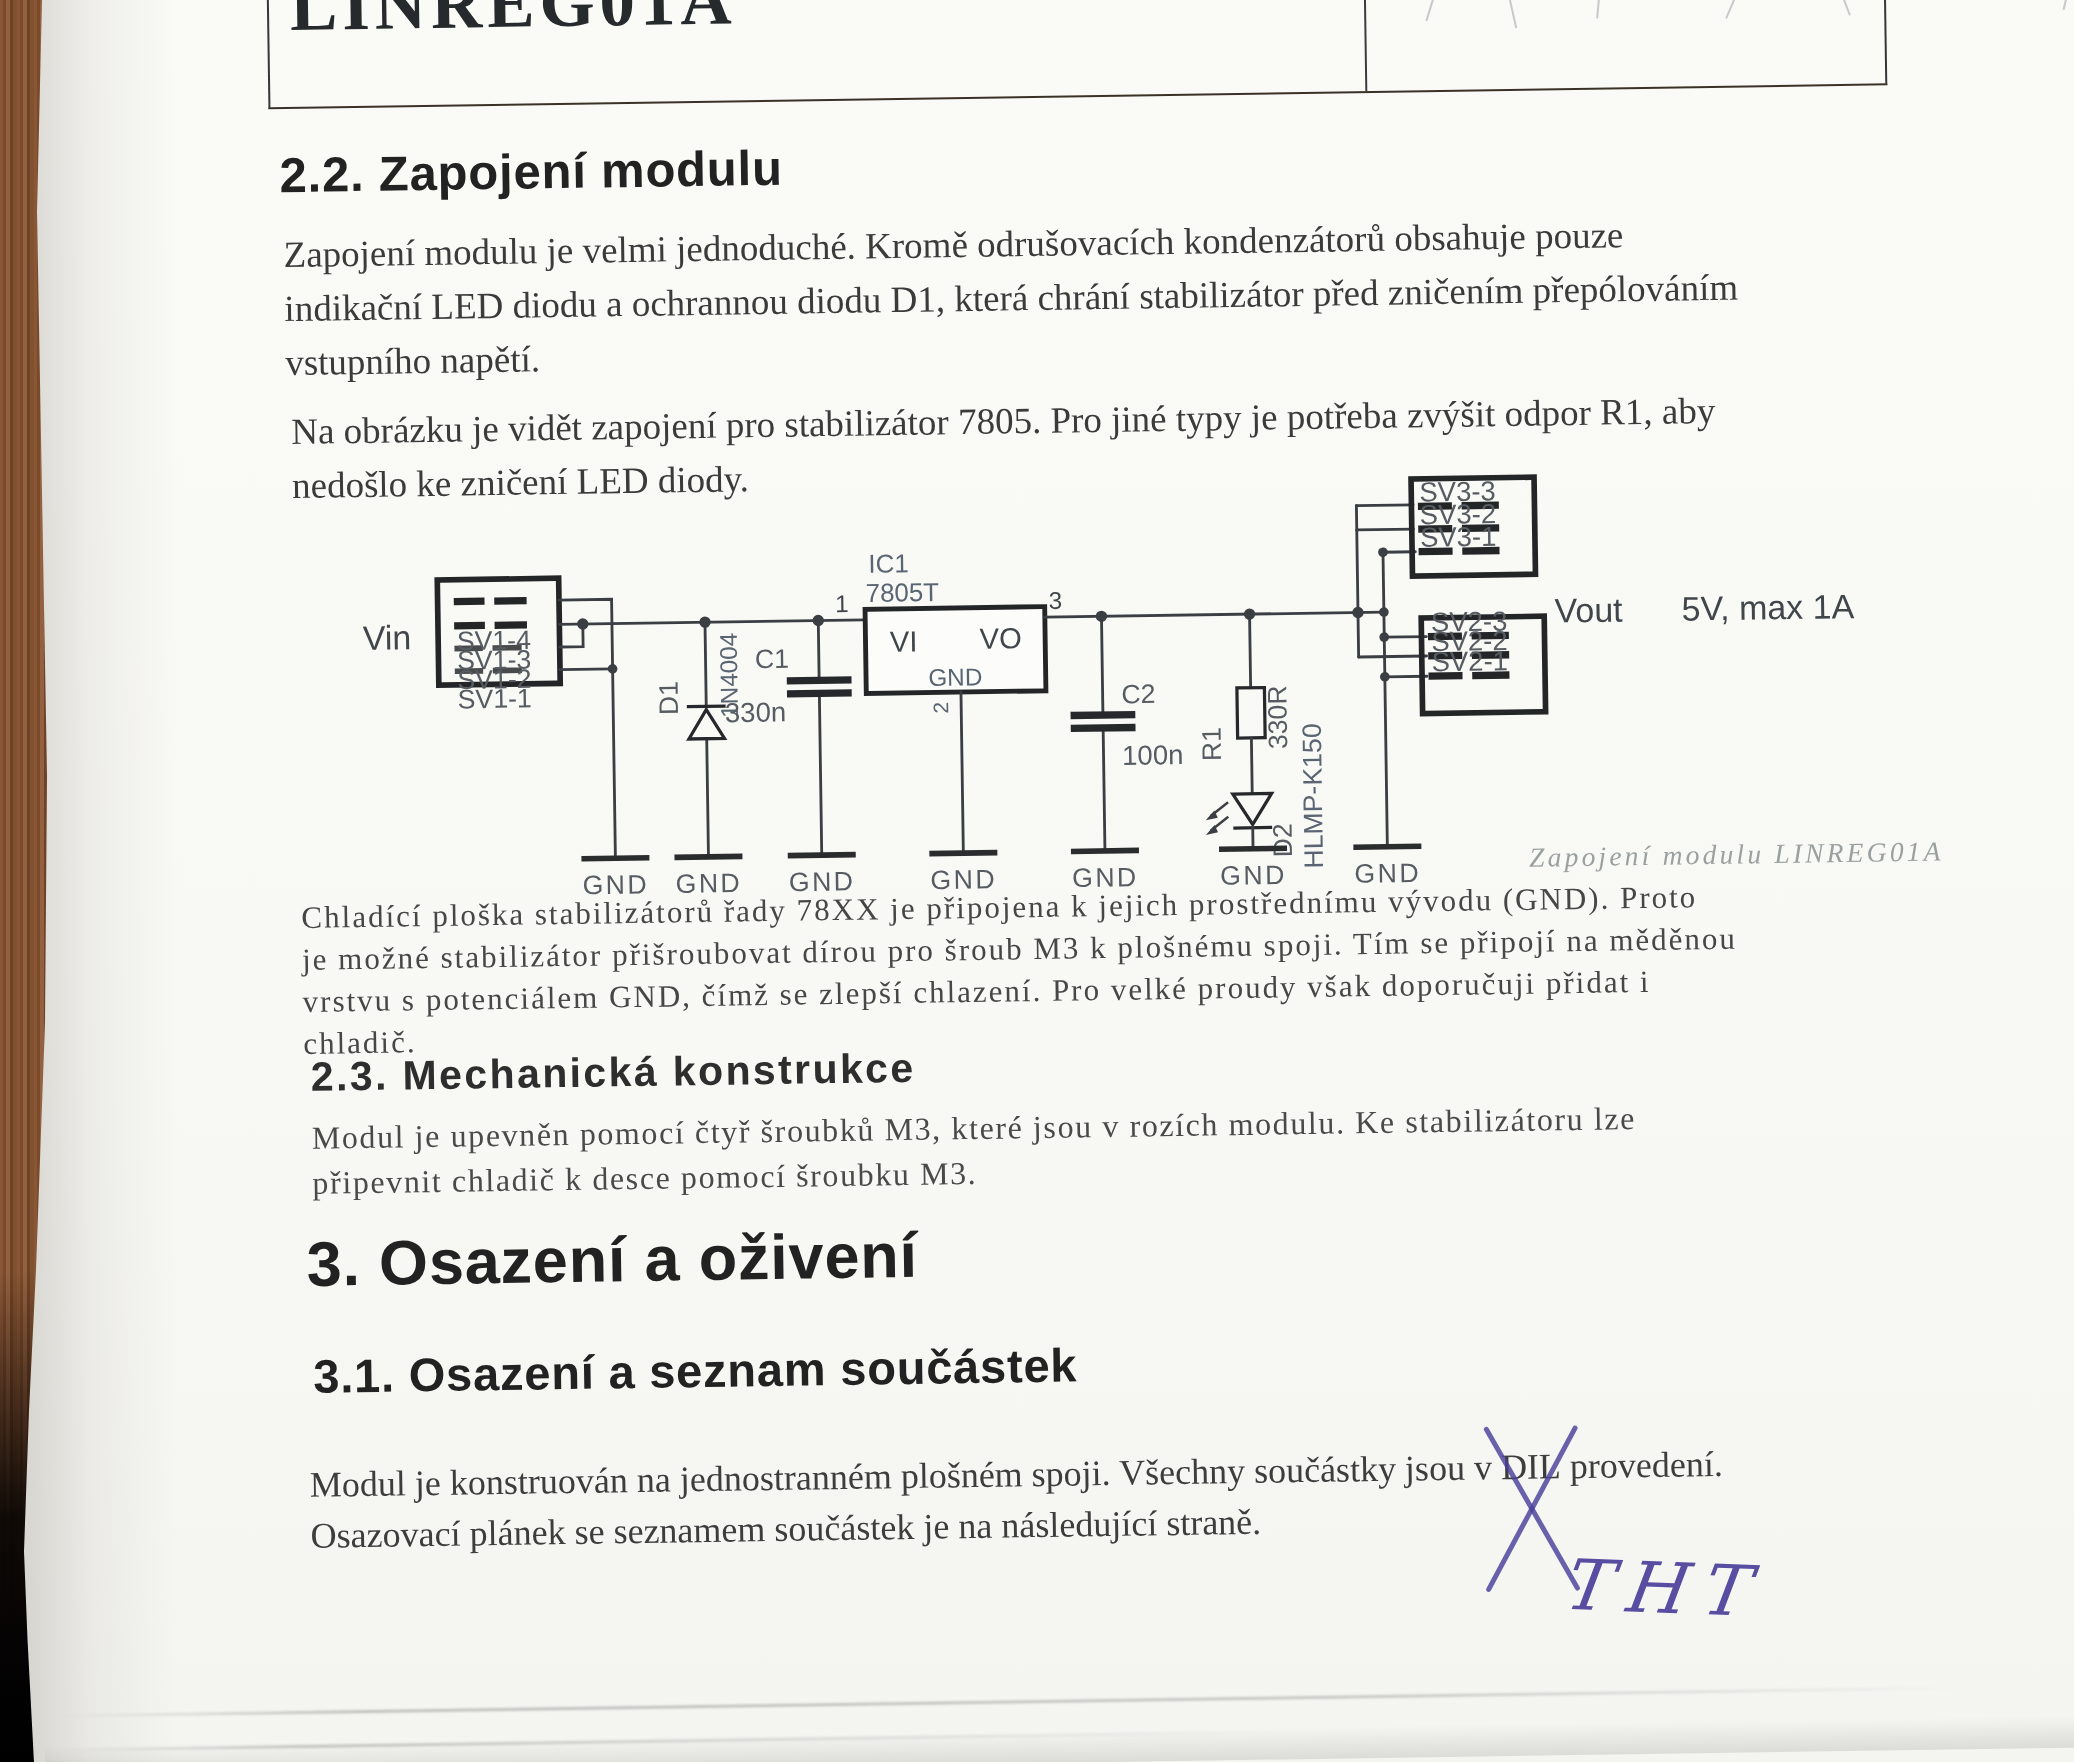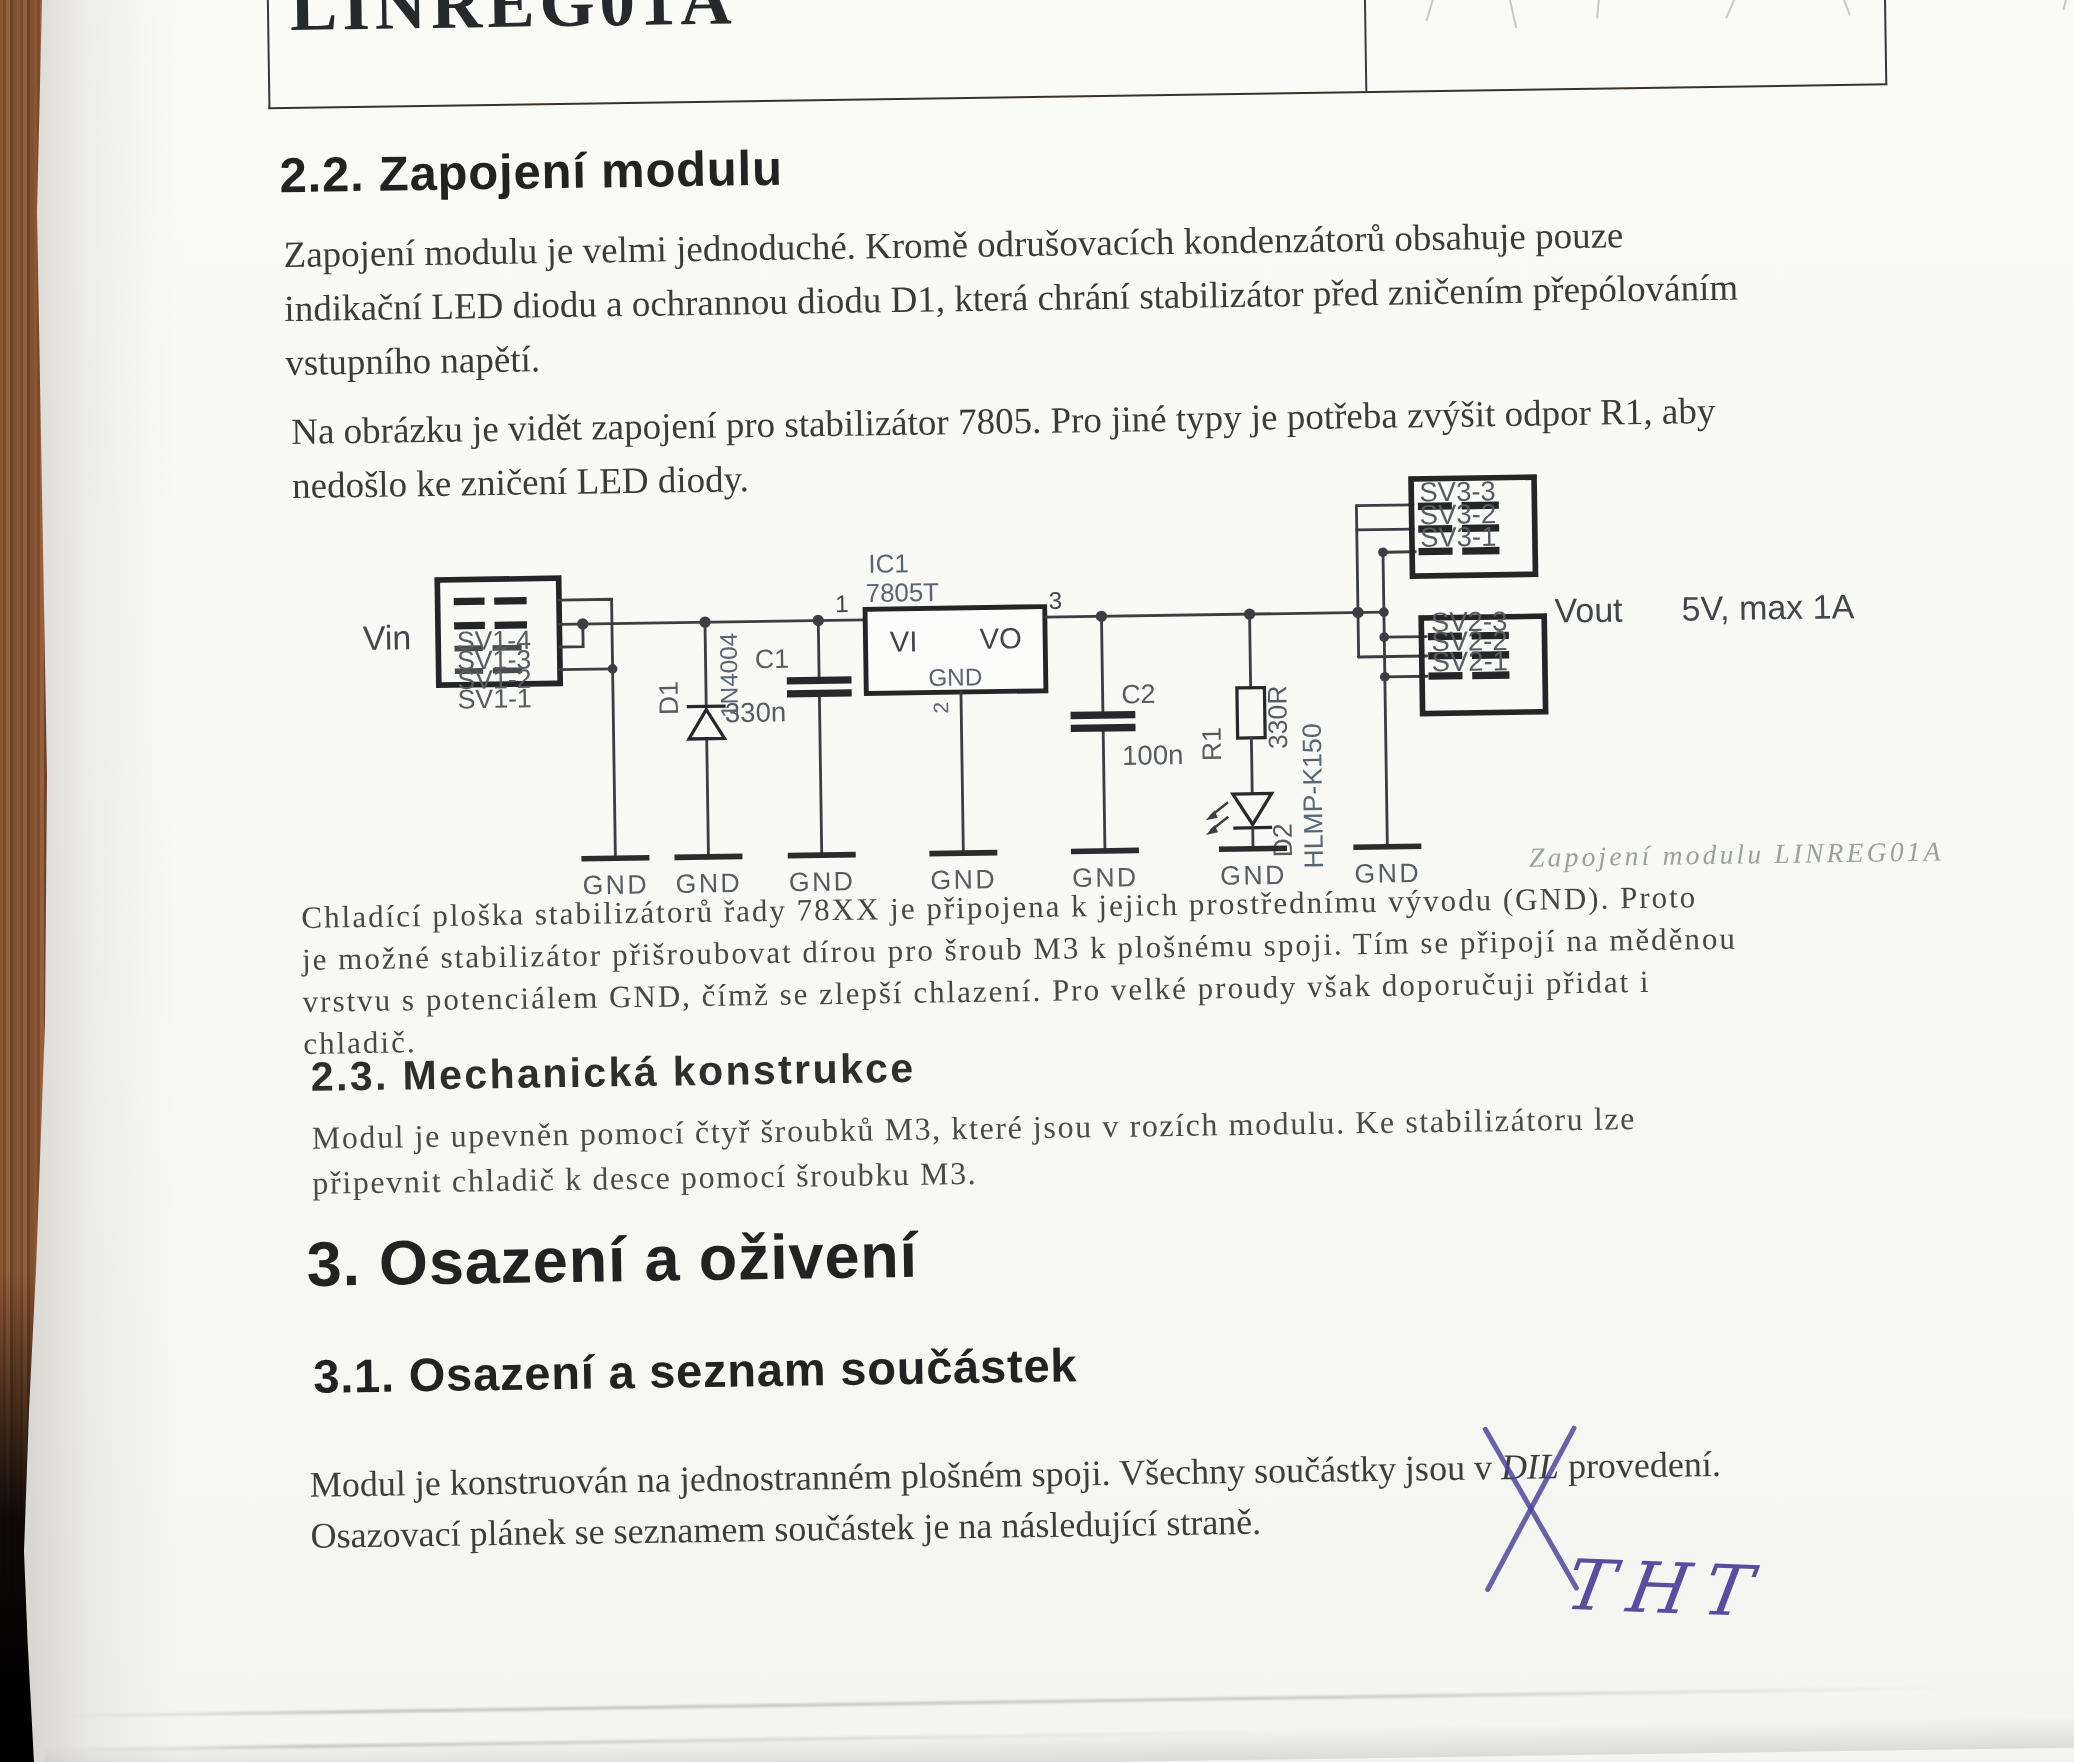--- a/index.html
+++ b/index.html
@@ -53,21 +53,21 @@
   .body1{left:293px;top:217px;font-size:37px;line-height:54px;color:#3b3b3b;}
   .body2{left:298px;top:394px;font-size:37px;line-height:54px;color:#3b3b3b;}
   .note {left:301px;top:886px;font-size:31px;line-height:42px;letter-spacing:2px;color:#474747;}
   .p23  {left:308px;top:1105px;font-size:32px;line-height:45px;letter-spacing:1.6px;color:#4a4a4a;}
   .p31  {left:301px;top:1449px;font-size:36px;line-height:51px;color:#3d3d3d;white-space:nowrap;}
   .caption{
     left:1215px;top:849px;width:729px;text-align:right;
     font-style:italic;font-size:27.5px;letter-spacing:3.2px;color:#9aa0a0;
   }
   
-  .crossed{position:relative;display:inline-block;font-style:italic;}
+  .crossed{position:relative;display:inline-block;}
   .crossed .x1,.crossed .x2{
     position:absolute;left:50%;top:-27.5px;width:4.9px;height:188px;margin-left:-2.4px;
     background:#4b3f9b;border-radius:3.2px;opacity:.82;
   }
   .crossed .x1{transform:rotate(29deg);}
   .crossed .x2{transform:rotate(-29deg);}
   .handwriting{
     left:1557px;top:1557px;
     font-family:"DejaVu Serif",serif;font-style:italic;font-size:70px;letter-spacing:14.6px;
     color:#4b3f9b;opacity:.92;transform:rotate(3deg) skewX(-8deg);

